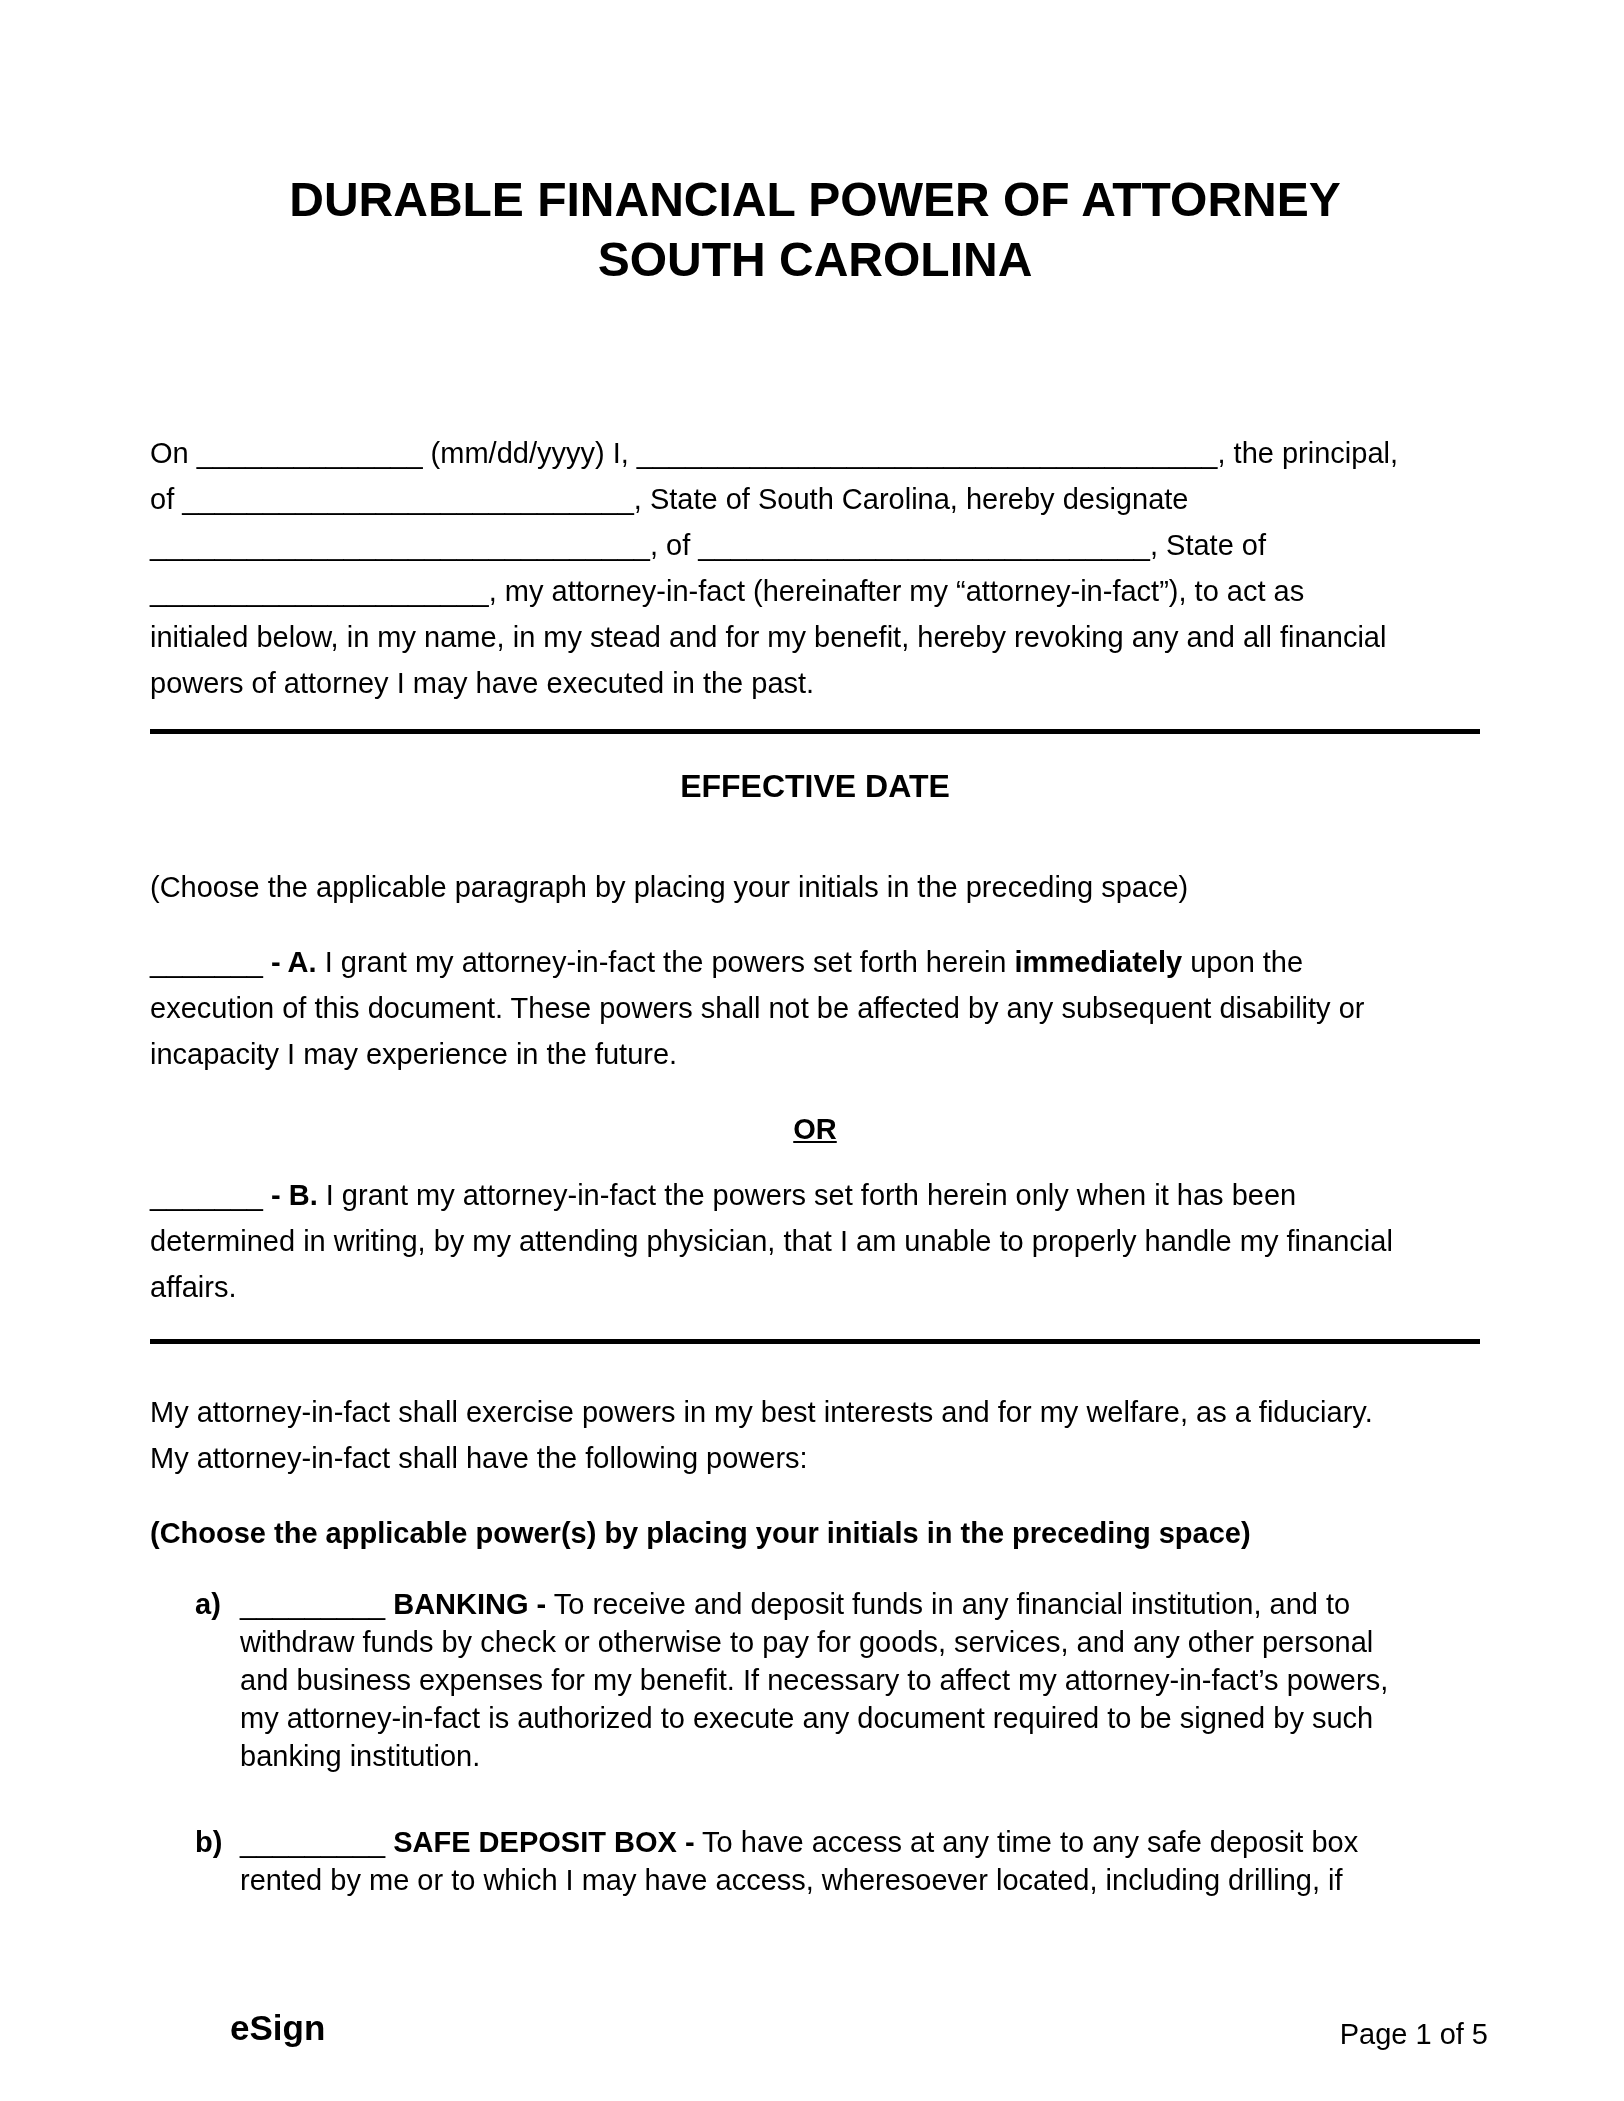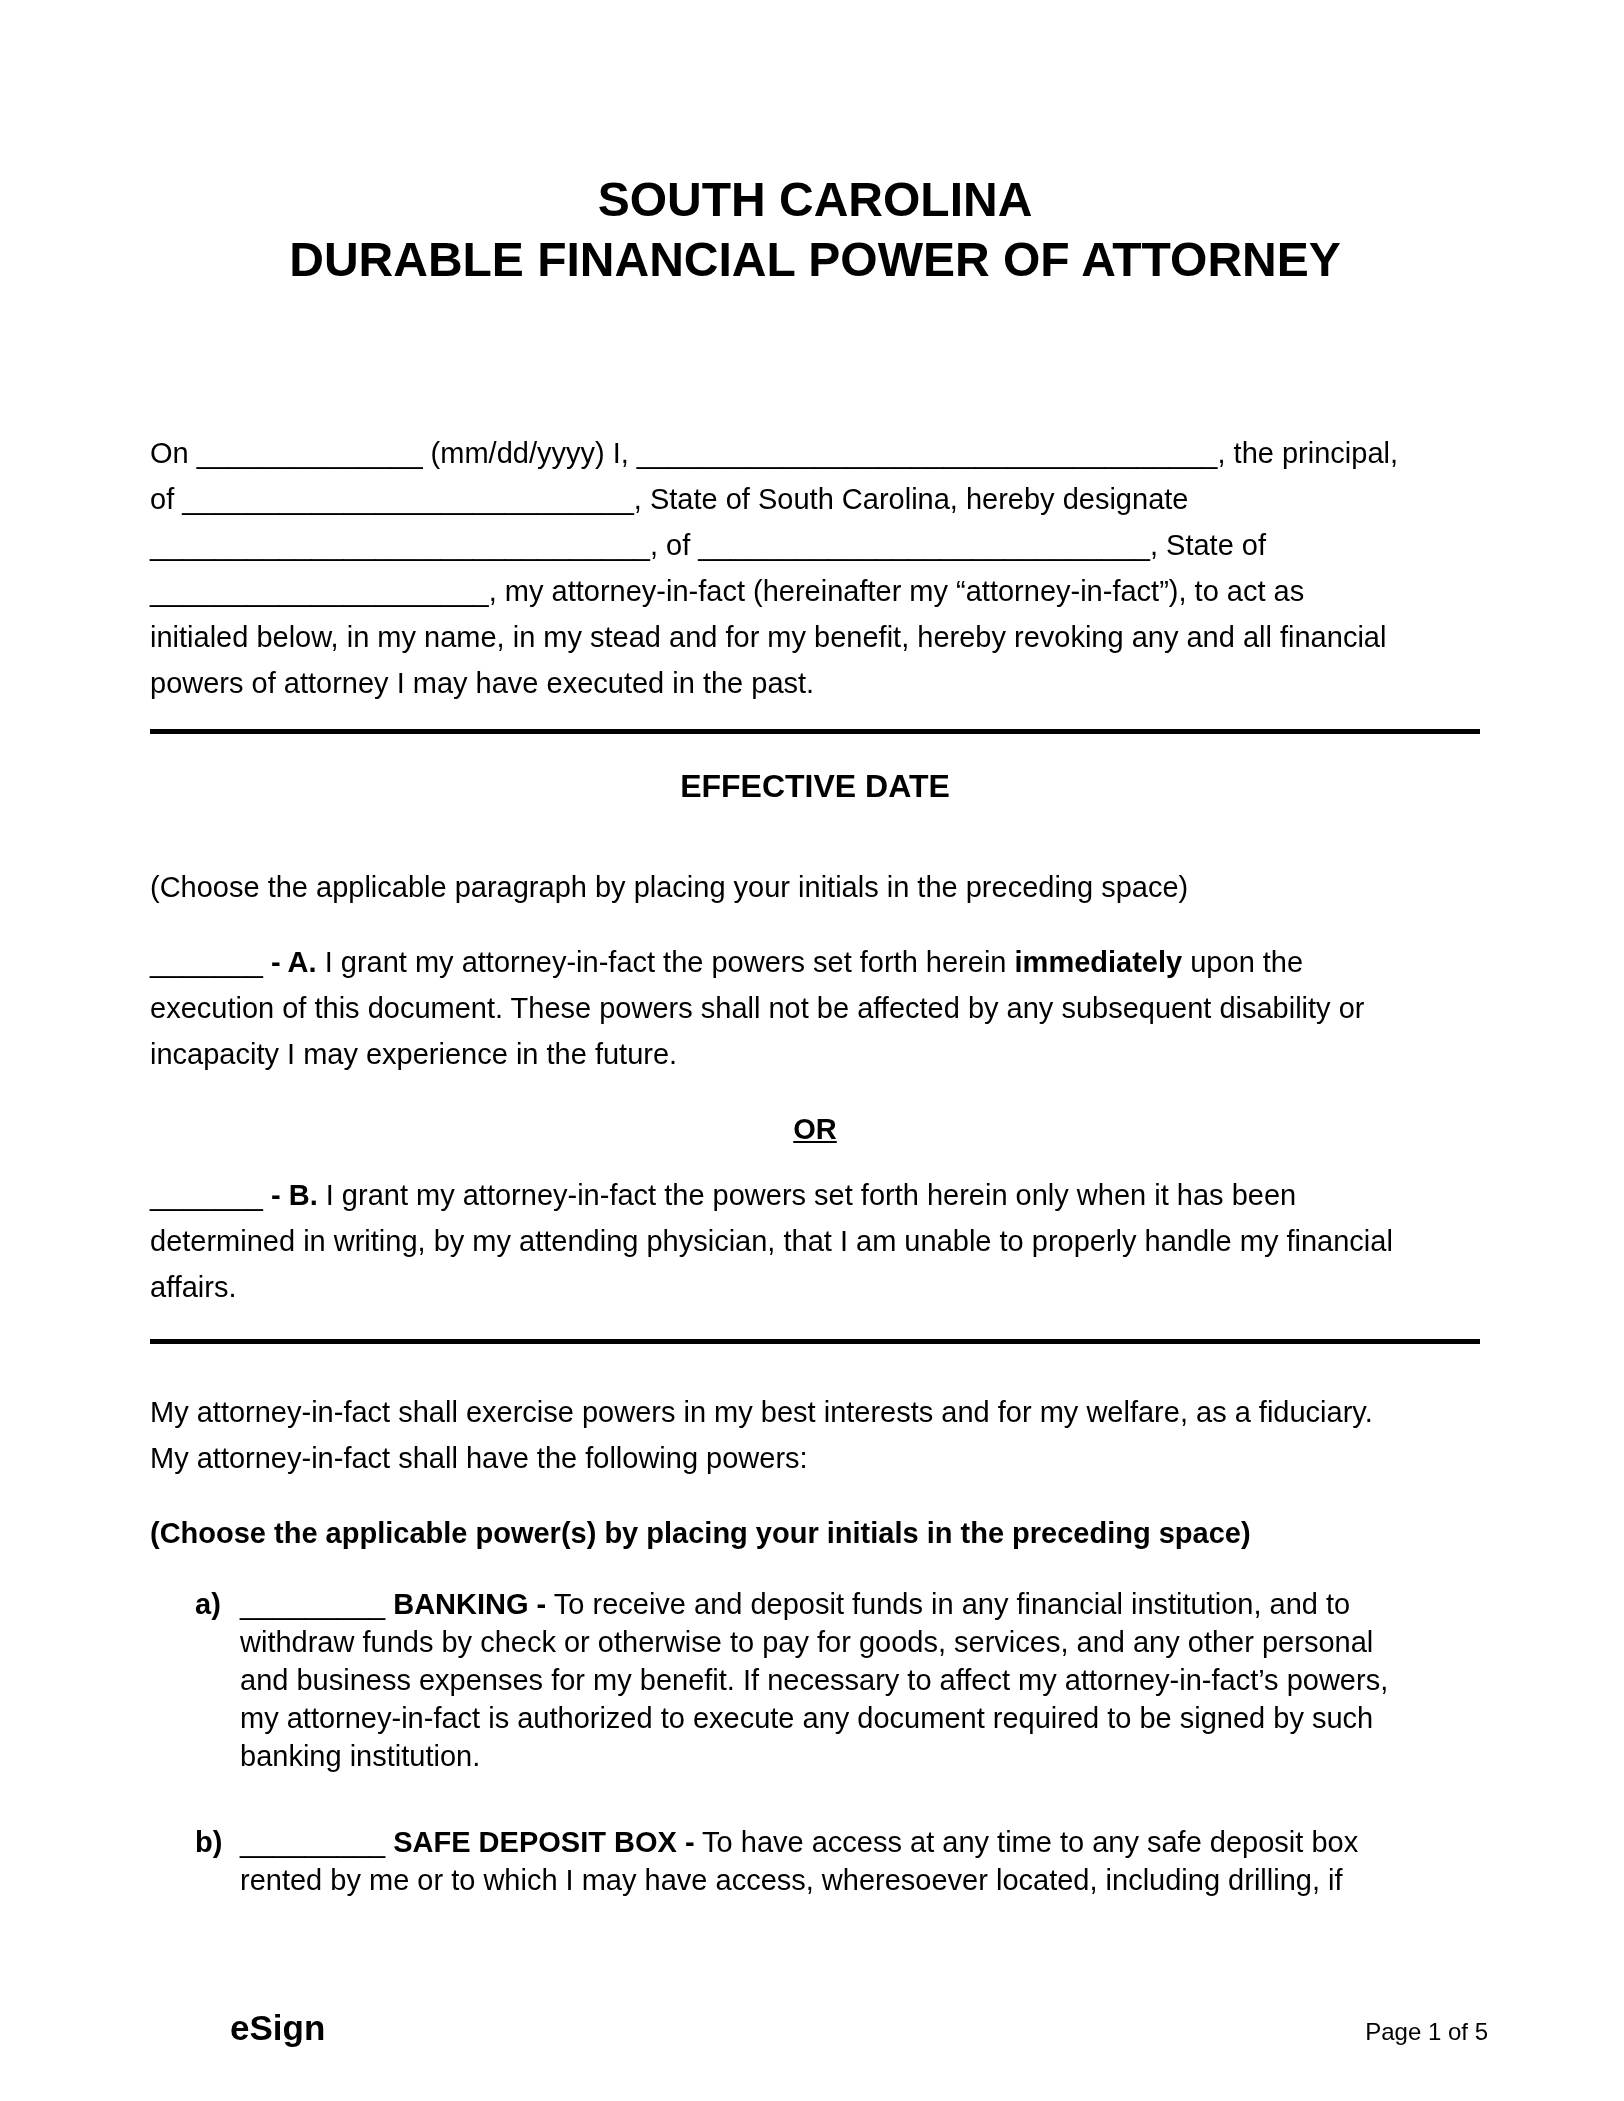--- a/index.html
+++ b/index.html
@@ -56,32 +56,32 @@
     position:absolute;left:45px;top:0;
     font-weight:bold;
   }
   .bold{font-weight:bold;}
   .footer-brand{
     position:absolute;left:230px;top:2008px;
     font-weight:bold;font-size:35px;
   }
   .footer-page{
     position:absolute;right:136px;top:2018px;
-    font-size:24px;
+    font-size:29px;
   }
 </style>
 </head>
 <body>
 
 <div class="page">
   <div class="content">
 
     <div class="doc-title">
+      <div>DURABLE FINANCIAL POWER OF ATTORNEY</div>
       <div>SOUTH CAROLINA</div>
-      <div>DURABLE FINANCIAL POWER OF ATTORNEY</div>
     </div>
 
     <p class="para intro"><span>On </span><span class="blank">______________</span><span> (mm/dd/yyyy) I, </span><span class="blank">____________________________________</span><span>, the principal, of </span><span class="blank">____________________________</span><span>, State of South Carolina, hereby designate </span><span class="blank">_______________________________</span><span>, of </span><span class="blank">____________________________</span><span>, State of </span><span class="blank">_____________________</span><span>, my attorney-in-fact (hereinafter my “attorney-in-fact”), to act as initialed below, in my name, in my stead and for my benefit, hereby revoking any and all financial powers of attorney I may have executed in the past.</span></p>
 
     <hr class="rule rule-1">
 
     <div class="section-heading heading-effective">EFFECTIVE DATE</div>
 
     <p class="note-left">(Choose the applicable paragraph by placing your initials in the preceding space)</p>
 

